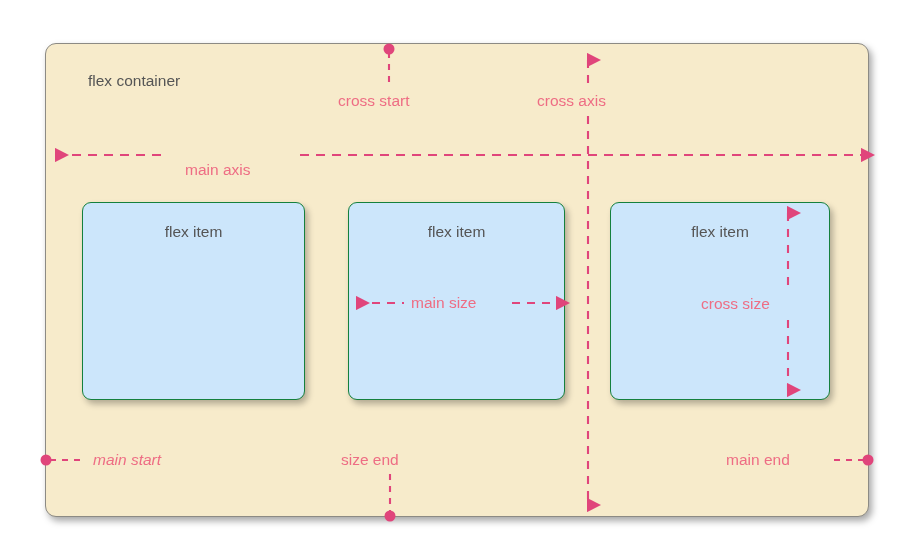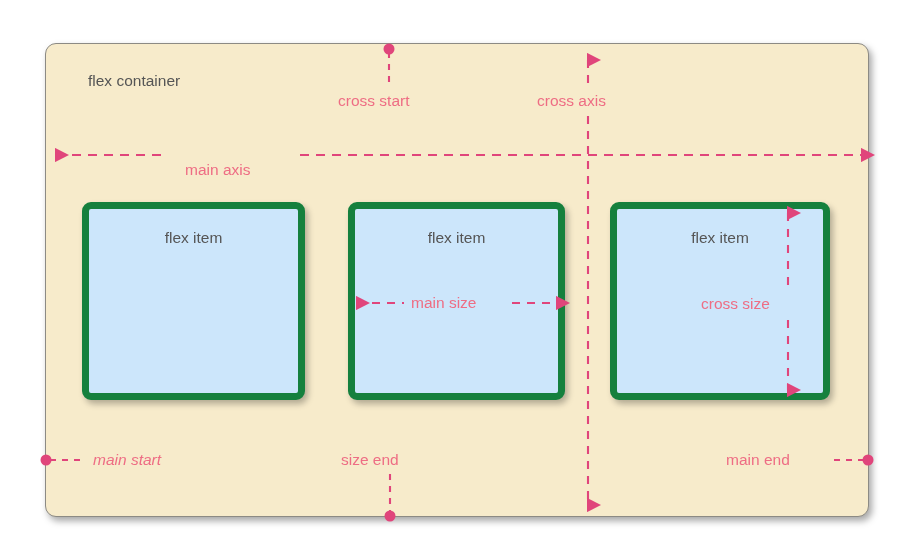--- a/index.html
+++ b/index.html
@@ -44,21 +44,21 @@
     font-size: 15.5px;
     color: #555555;
     white-space: nowrap;
   }
 
   
   .flex-item {
     position: absolute;
     box-sizing: border-box;
     background: #cce6fb;
-    border: 7px solid #15803d;
+    border: 1px solid #15803d;
     border-radius: 9px;
     box-shadow: 3px 4px 6px rgba(0,0,0,0.28);
   }
   .flex-item .item-label {
     position: absolute;
     top: 20px;
     left: 0;
     width: 100%;
     text-align: center;
     font-size: 15.5px;

